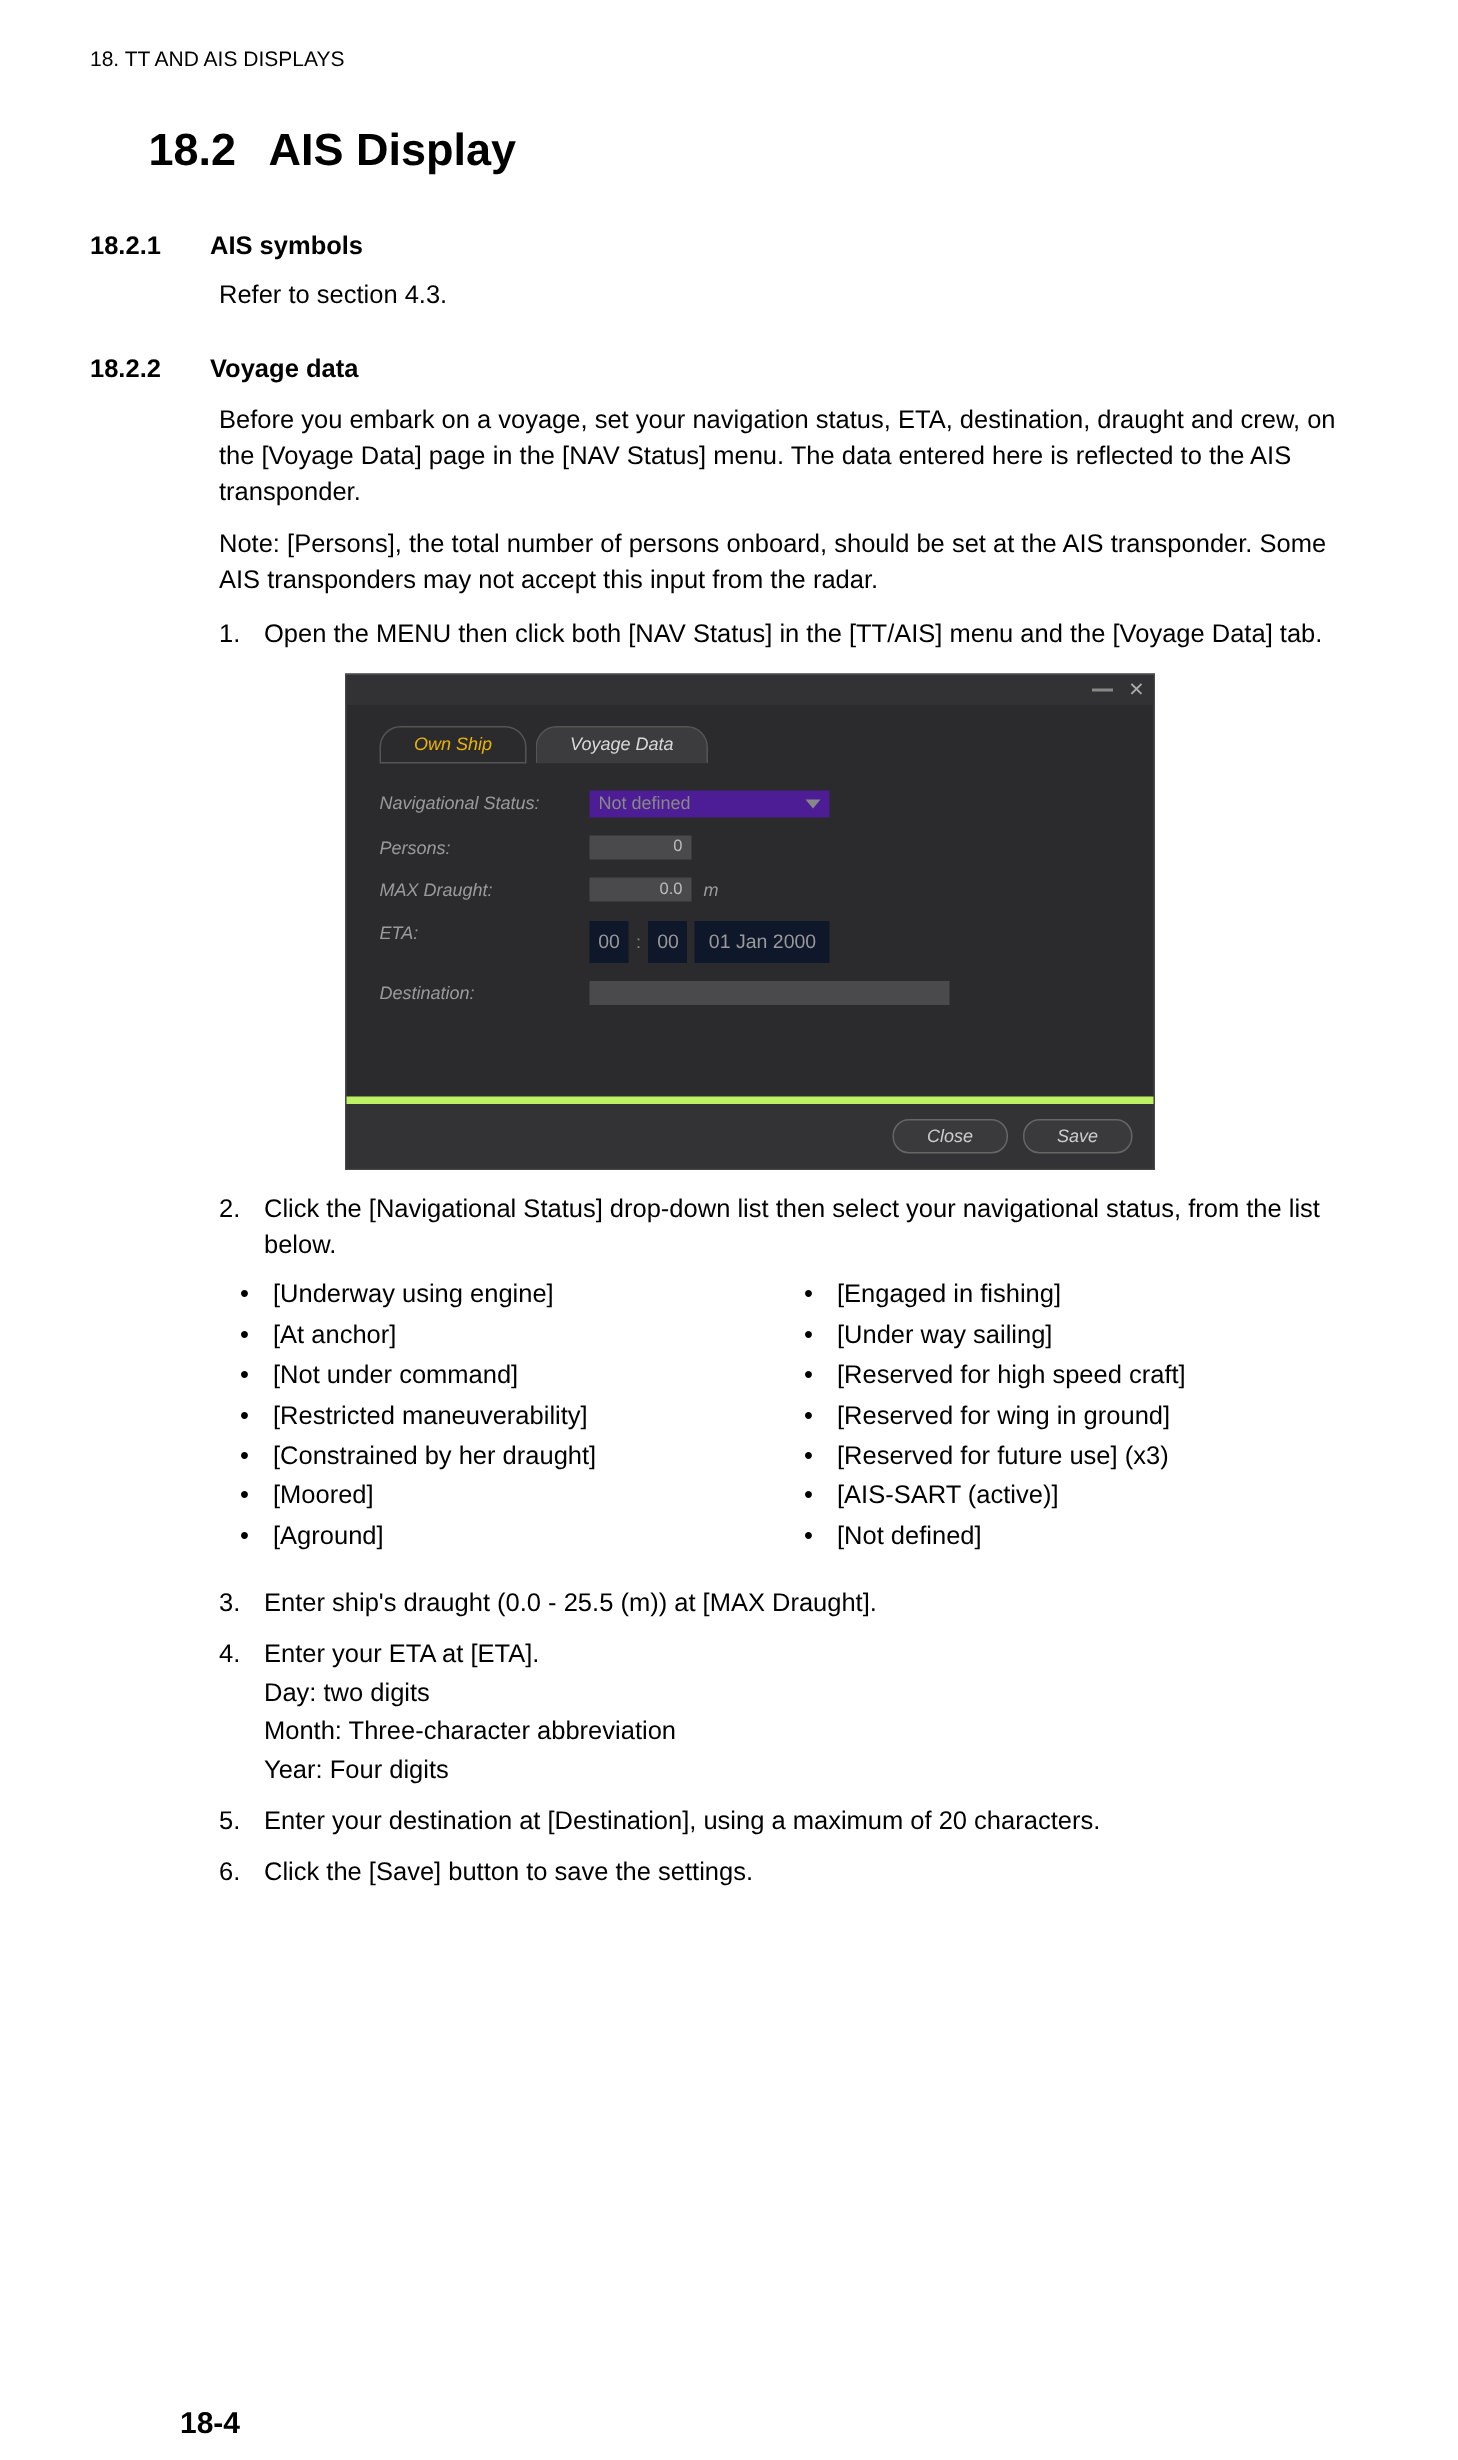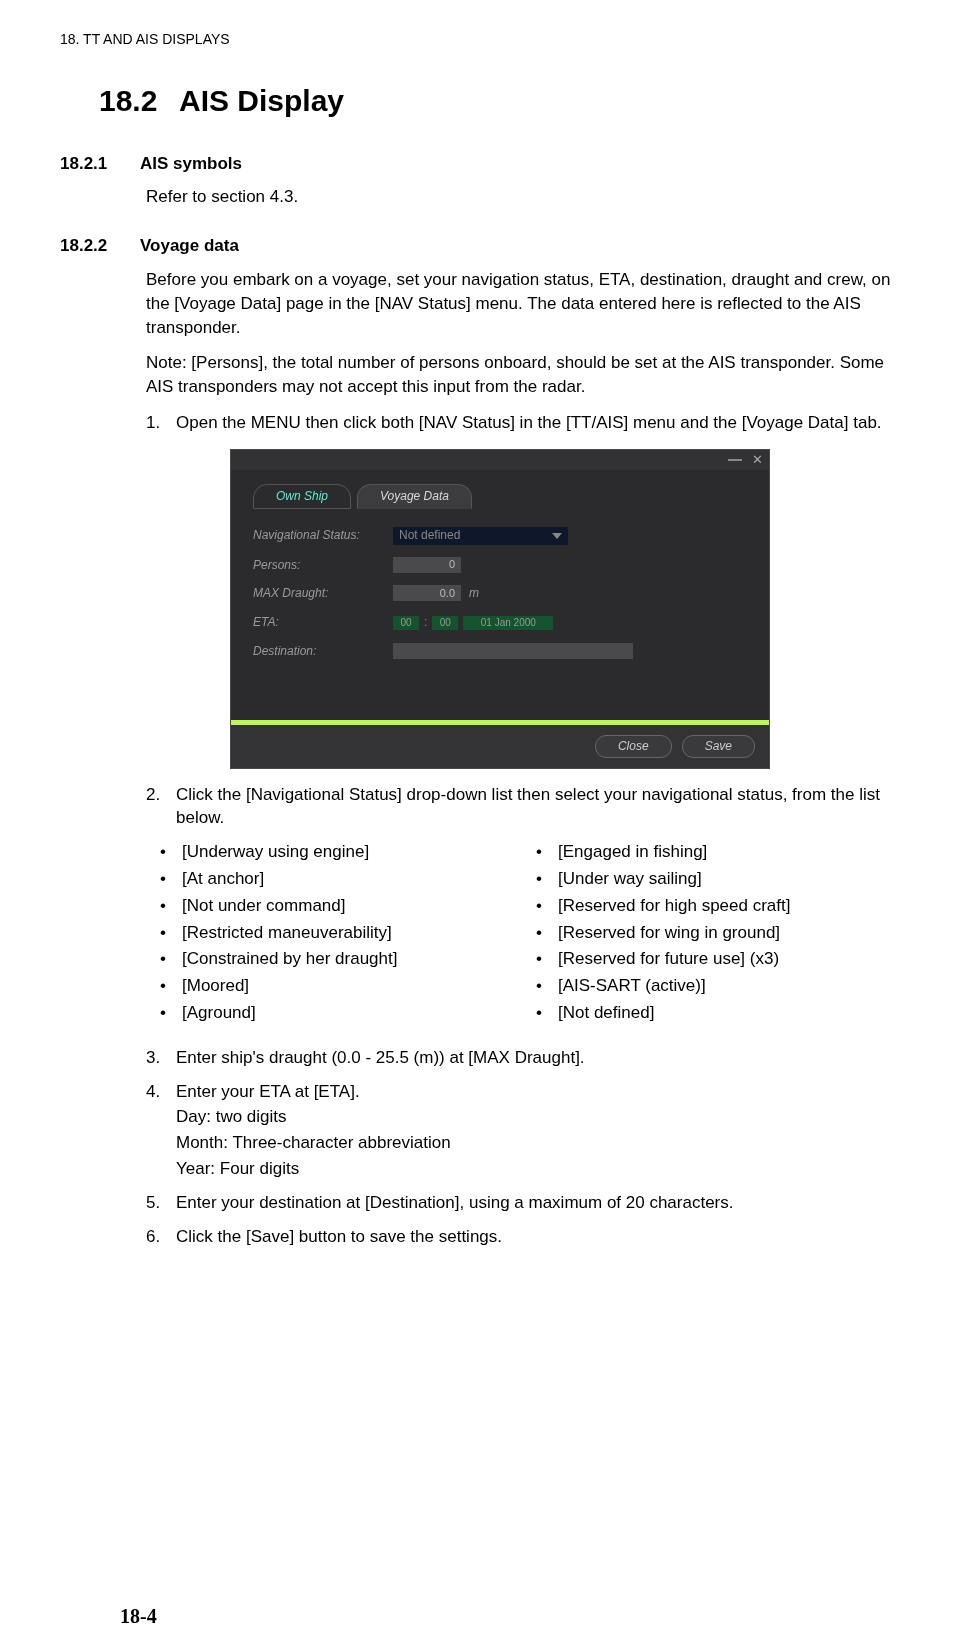--- a/index.html
+++ b/index.html
@@ -42,64 +42,64 @@
     .ui-titlebar {
       display: flex; justify-content: flex-end; align-items: center;
       height: 20px; padding: 0 6px; background: #323234;
     }
     .ui-titlebar .min { width: 14px; height: 2px; background: #888; margin-right: 10px; }
     .ui-titlebar .close-x { color: #aaa; font-size: 13px; cursor: default; }
     .ui-content { padding: 14px 22px 8px 22px; }
     .tabs { display: flex; gap: 6px; margin-bottom: 18px; }
     .tab {
       border: 1px solid #555; border-radius: 14px 14px 0 0;
-      padding: 3px 22px; color: #5eead4; font-style: italic;
+      padding: 3px 22px; color: #eab308; font-style: italic;
       font-size: 12px; background: #2b2b2d;
     }
     .tab.active { background: #3c3c3e; color: #d8d8da; border-bottom-color: #3c3c3e; }
     .field-row { display: flex; margin-bottom: 12px; }
     .field-label { width: 140px; color: #9a9a9c; font-style: italic; font-size: 12px; }
     .dropdown {
-      width: 175px; height: 18px; background: #0f172a;
+      width: 160px; height: 18px; background: #4c1d95;
       display: flex; align-items: center; justify-content: space-between;
       padding: 0 6px; color: #888;
     }
     .dropdown .tri {
       width: 0; height: 0; border-left: 5px solid transparent;
       border-right: 5px solid transparent; border-top: 6px solid #888;
     }
     .num-field {
       width: 68px; height: 16px; background: #4a4a4c;
       text-align: right; padding: 0 6px; color: #bbb; font-size: 11px;
       display: inline-flex; align-items: center; justify-content: flex-end;
     }
     .unit { margin-left: 8px; color: #9a9a9c; font-style: italic; }
     .eta-boxes { display: flex; align-items: center; gap: 5px; }
     .eta-box {
-      height: 14px; background: #14532d; color: #999; font-size: 10px;
+      height: 28px; background: #0f172a; color: #999; font-size: 13px;
       display: inline-flex; align-items: center; justify-content: center; padding: 0 6px;
     }
     .eta-box.sm { width: 26px; }
     .eta-box.lg { width: 90px; }
     .eta-colon { color: #888; }
     .dest-field {
       width: 240px; height: 16px; background: #4a4a4c;
     }
     .ui-footer {
       display: flex; justify-content: flex-end; gap: 10px;
       padding: 10px 14px; background: #333335; border-top: 5px solid #bef264;
     }
     .ui-btn {
       border: 1px solid #666; border-radius: 11px;
       padding: 2px 22px; color: #ccc; font-style: italic; font-size: 12px;
       background: #3a3a3c;
     }
     .page-num {
       position: absolute; bottom: 40px; left: 60px;
-      font-weight: bold; font-size: 20px; font-family: Liberation Serif, serif;
+      font-weight: bold; font-size: 20px;
     }
     .page-wrap { position: relative; min-height: 1640px; }
   </style>
 </head>
 <body>
 <div class="page-wrap">
 
 <div class="header-chapter">18.  TT AND AIS DISPLAYS</div>
 
 <div class="section-title">

